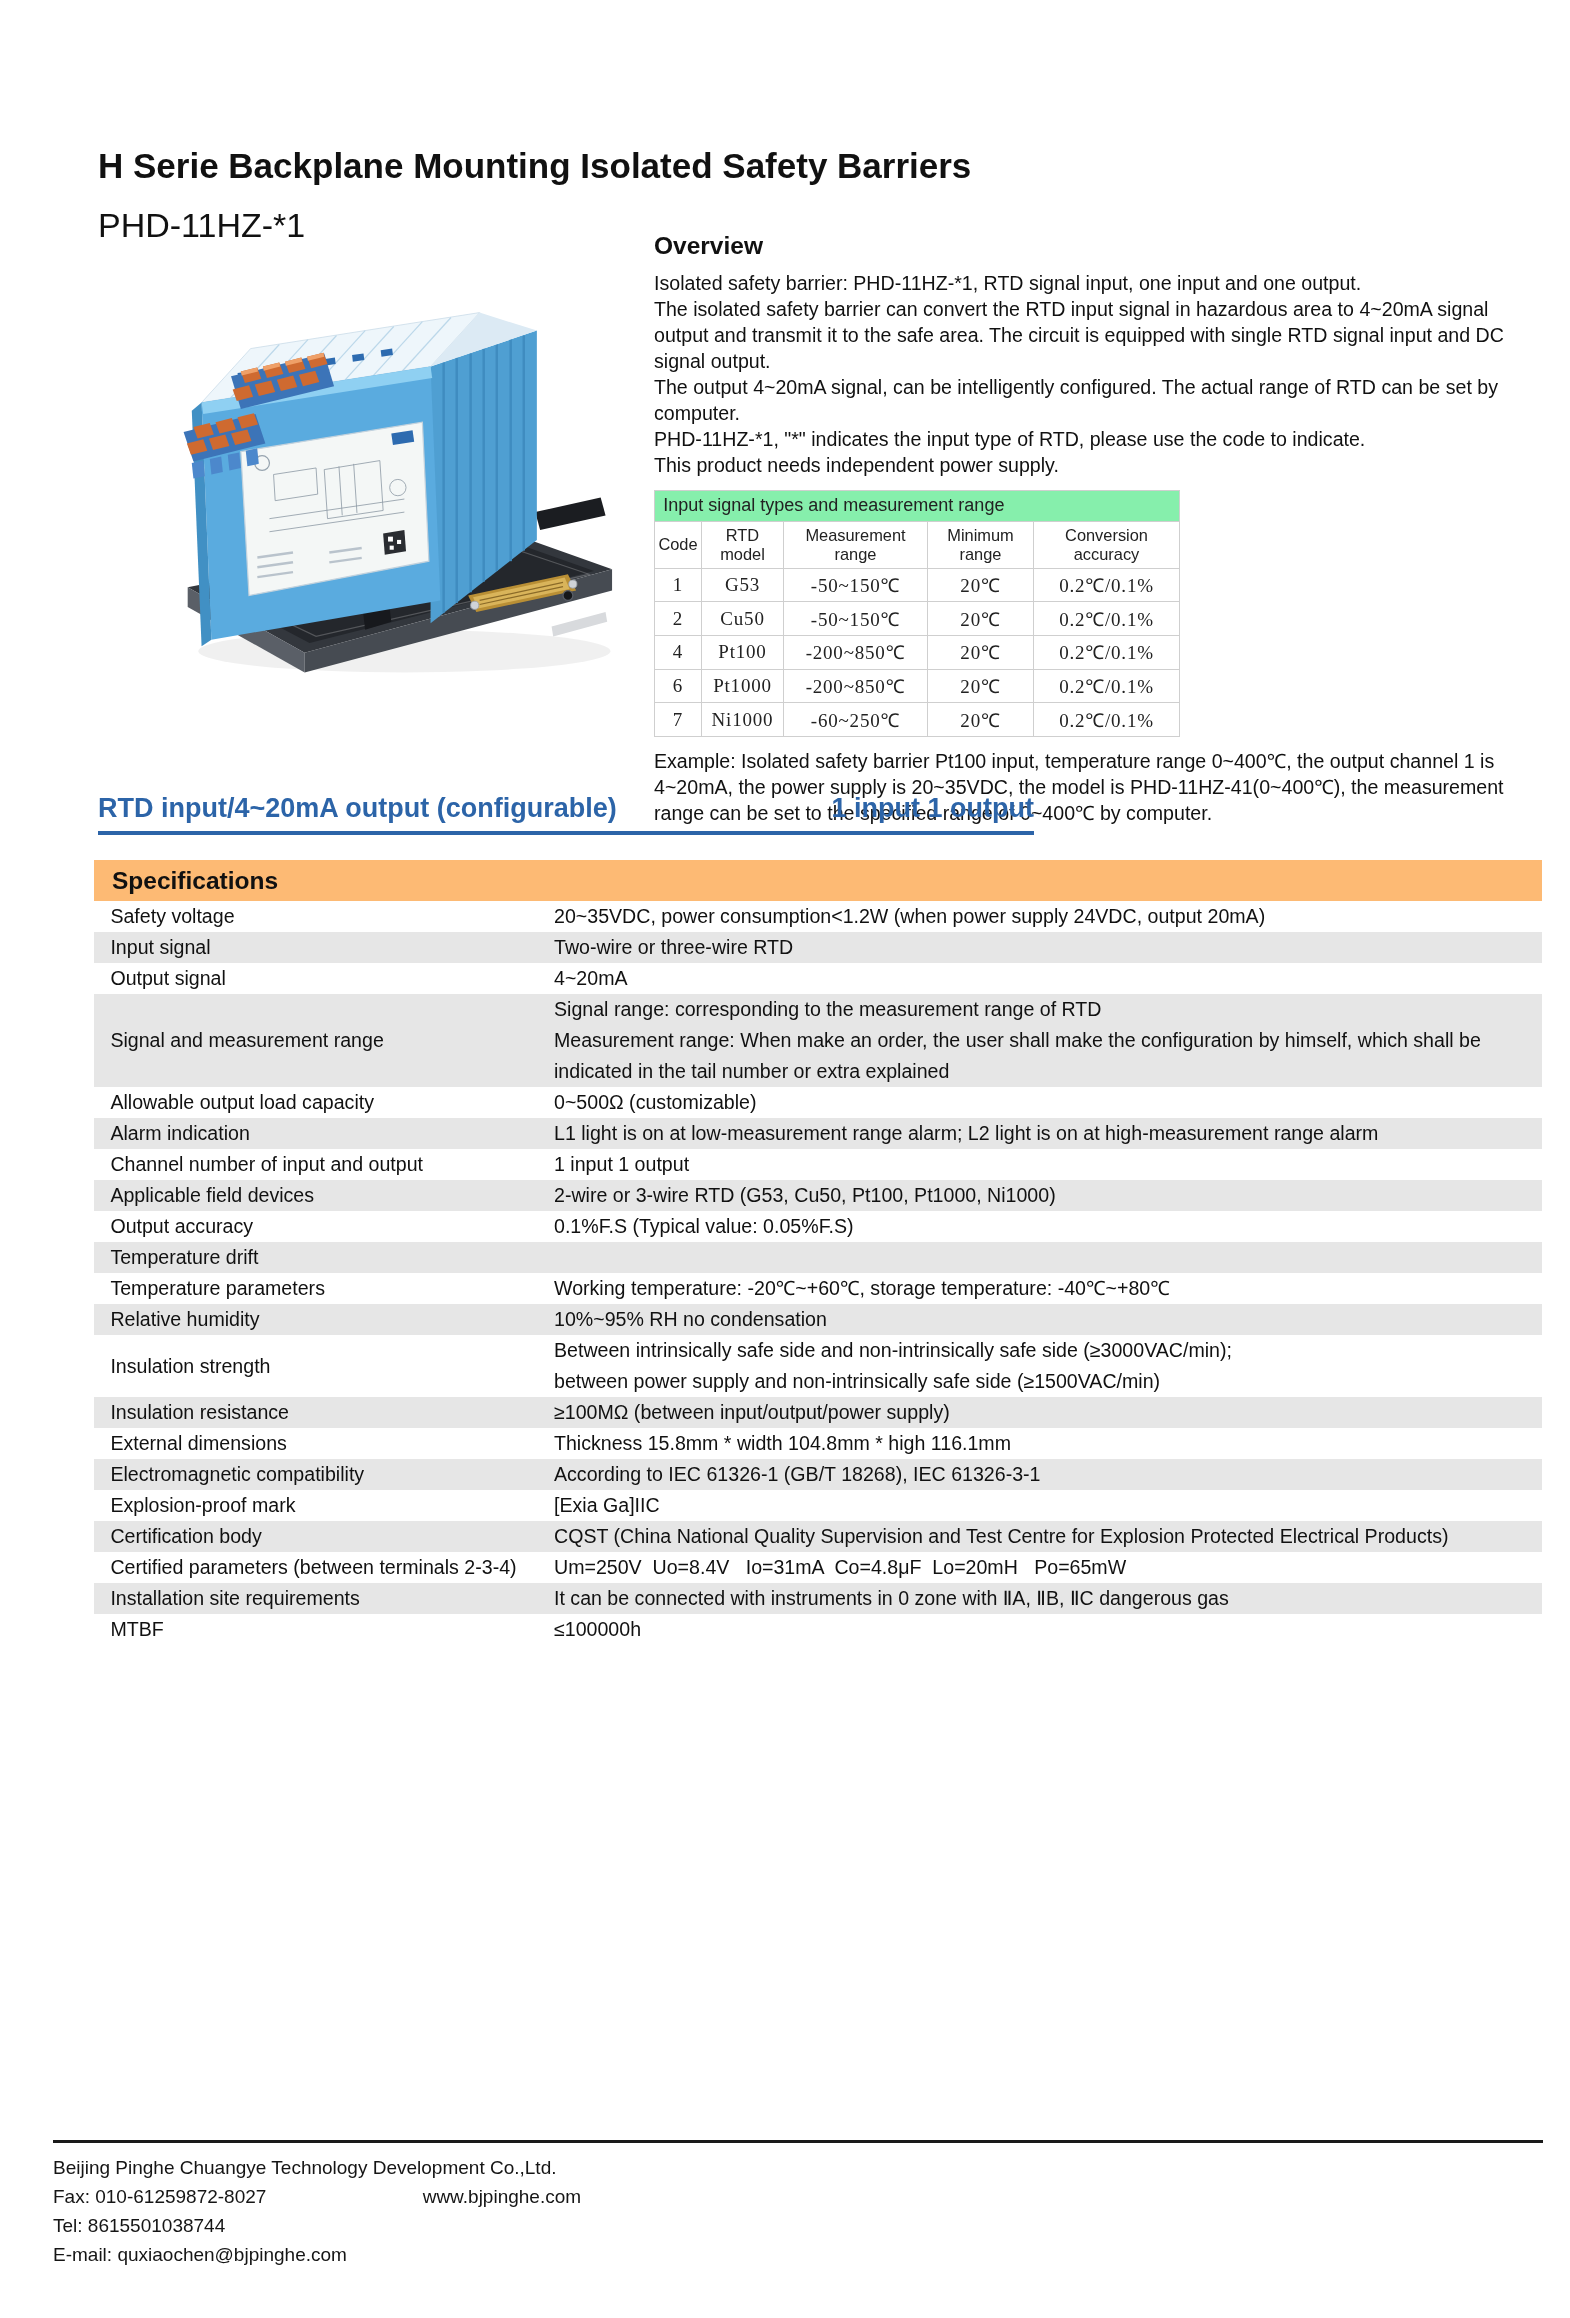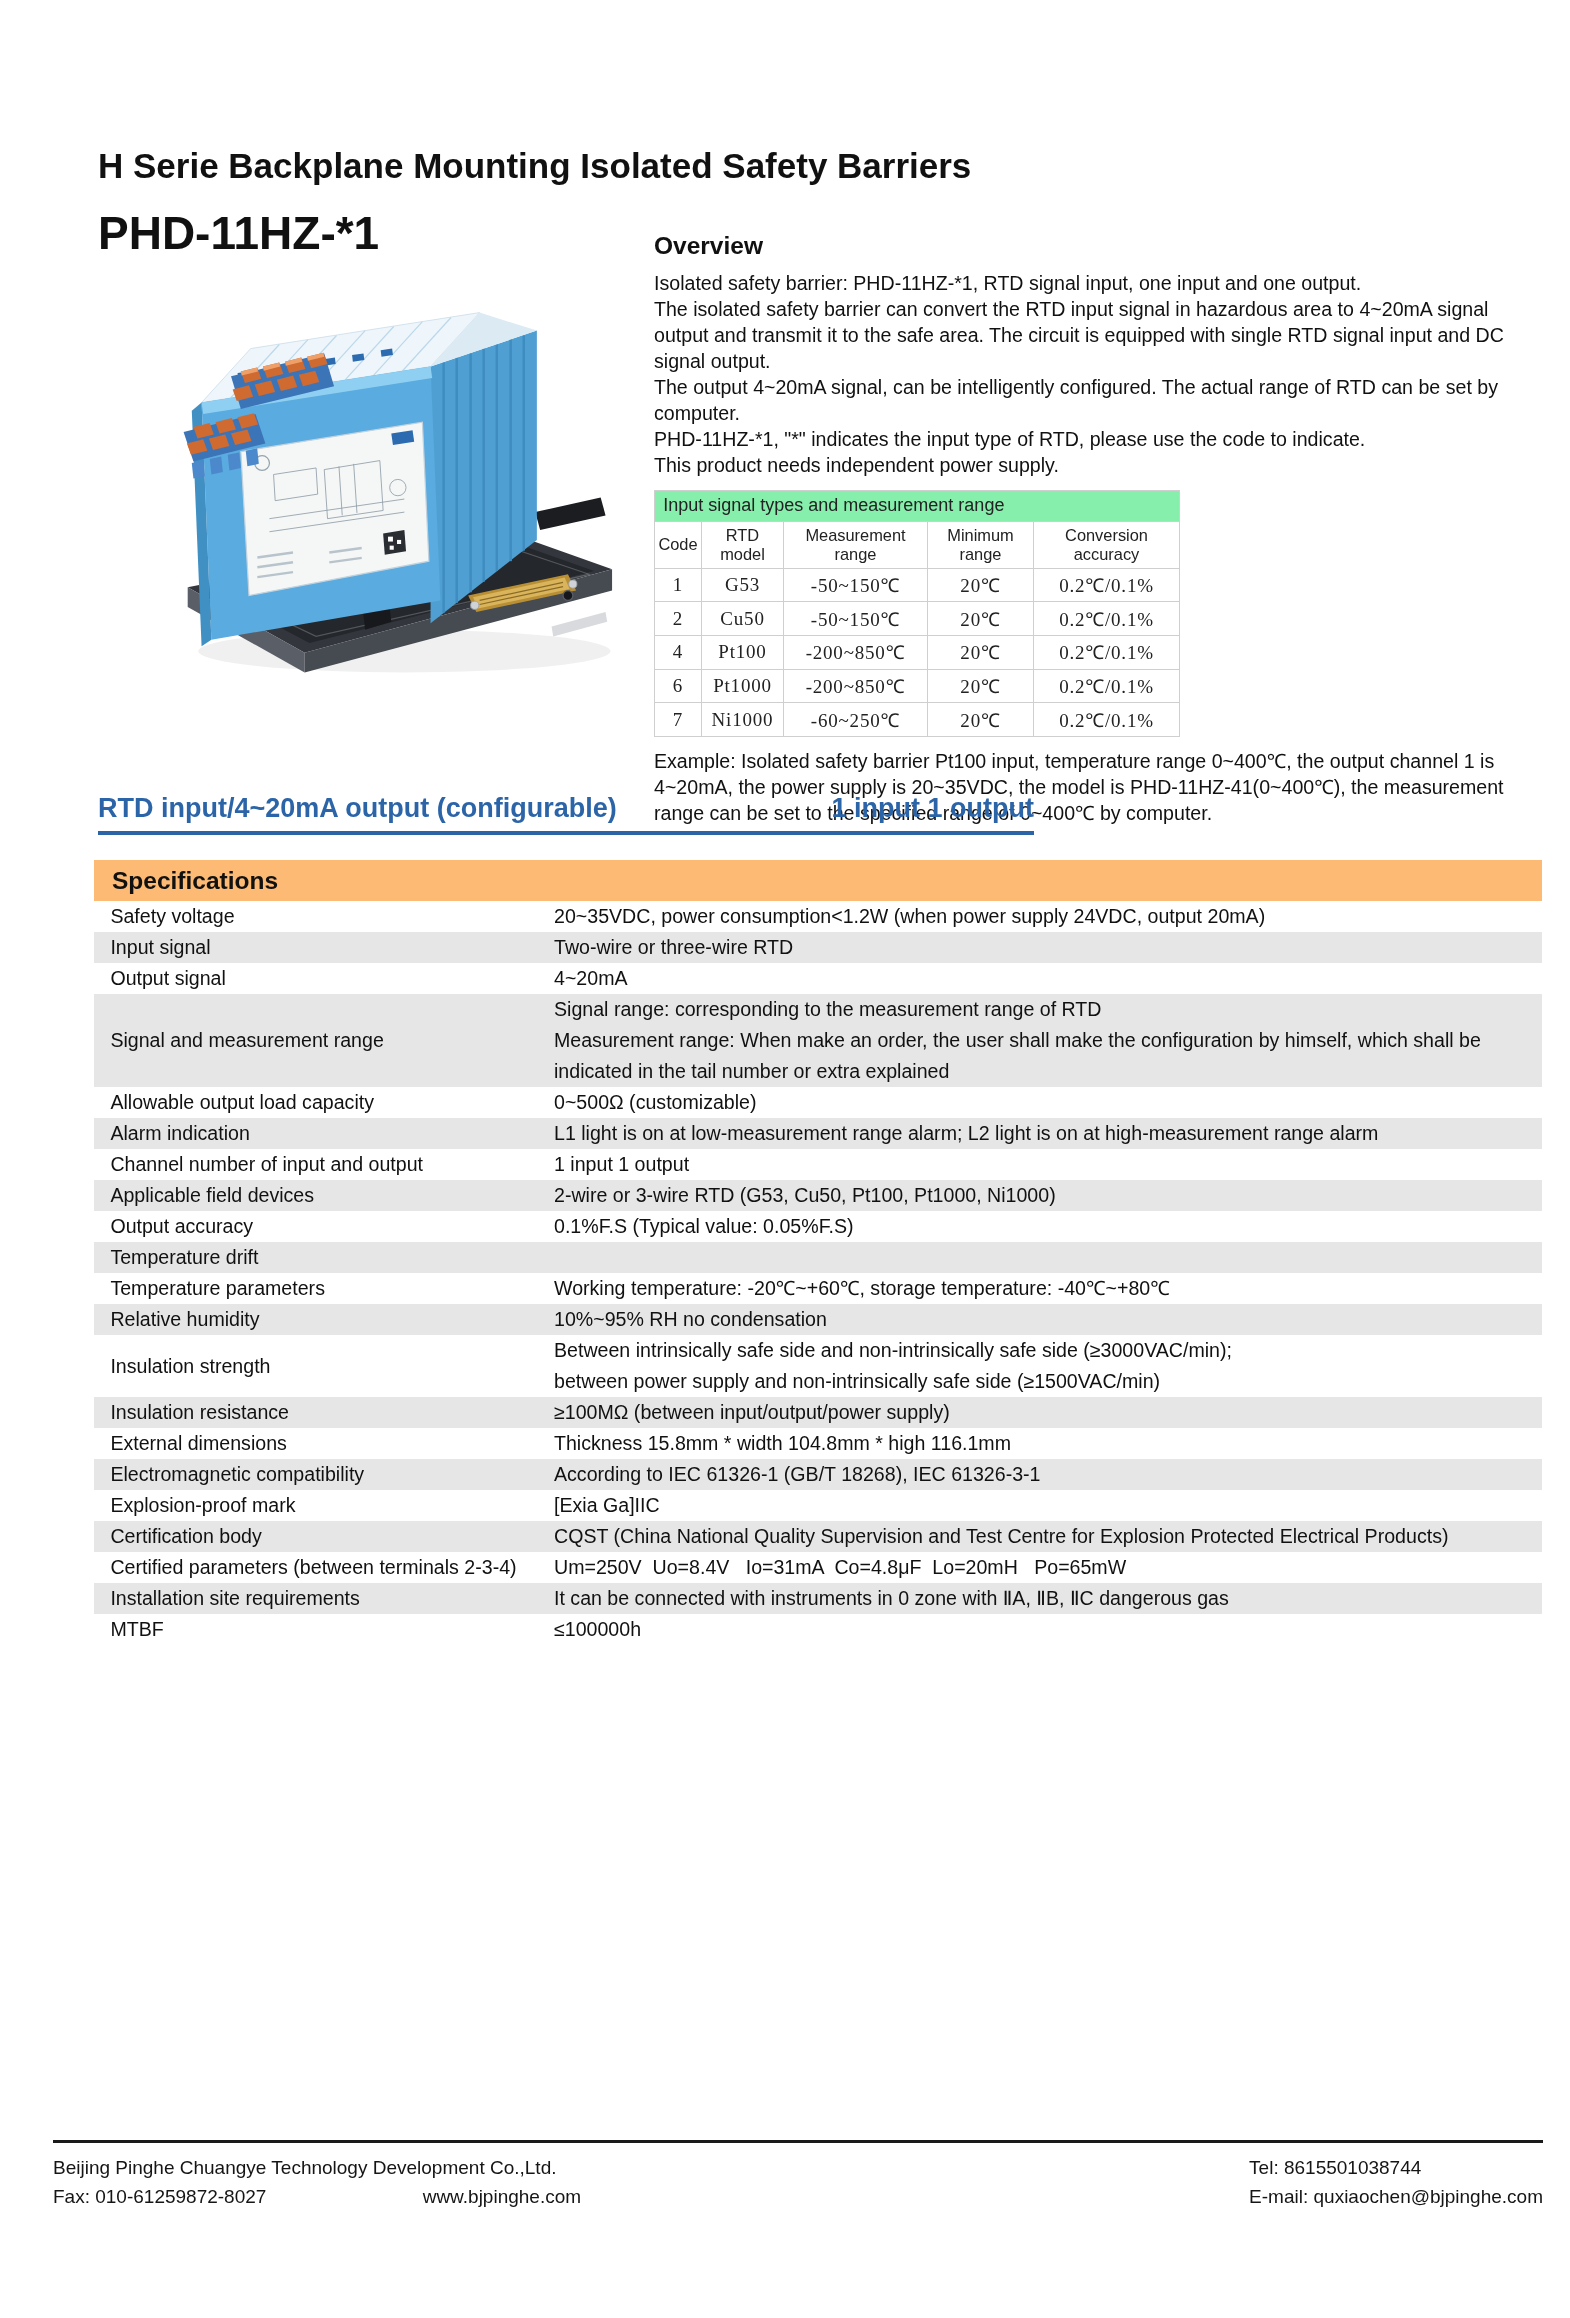--- a/index.html
+++ b/index.html
@@ -1,21 +1,21 @@
 <!DOCTYPE html>
 <html style="font-size:13px"><head>
 <meta charset="utf-8">
 <style>
   html,body{margin:0;padding:0;}
   body{
     width:1570px;height:2319px;position:relative;background:#ffffff;
     font-family:"Liberation Sans", sans-serif;color:#111;overflow:hidden;
   }
   .page-title{position:absolute;left:98px;top:123px;font-size:35px;font-weight:bold;letter-spacing:0;}
-  .model-number{position:absolute;left:98px;top:206px;font-size:46px;font-weight:bold;}
+  .model-number{position:absolute;left:98px;top:206px;font-size:34px;font-weight:normal;}
   .product{position:absolute;left:110px;top:270px;width:507px;height:409px;}
   .rightcol{position:absolute;left:654px;top:232px;width:888px;}
   .rightcol h2{font-size:24.5px;font-weight:bold;margin:0 0 9.8px 0;}
   .ov-p{margin:0;font-size:19.6px;line-height:26px;}
   .sigtable{border-collapse:collapse;margin-top:12.3px;width:525px;table-layout:fixed;}
   .sigtable .title-cell{
     background:#86efac;font-size:18px;font-weight:normal;text-align:left;
     padding:3.3px 8.2px;height:23px;border:0.8px solid #cfcfcf;border-bottom:0.8px solid #cfcfcf;color:#222;
   }
   .sigtable th{font-size:16.4px;font-weight:normal;padding:4.1px 1.6px;border:0.8px solid #cfcfcf;color:#222;background:#fff;}
@@ -33,21 +33,21 @@
   .specs{position:absolute;left:94px;top:860px;width:1448px;}
   .specs-title{background:#fdba74;font-size:24.5px;font-weight:bold;padding:6.5px 0 6.5px 18px;line-height:28px;}
   .spec-row{display:grid;grid-template-columns:460px 1fr;align-items:center;min-height:31px;background:#fff;}
   .spec-row.gray{background:#e6e6e6;}
   .spec-label{padding-left:16.4px;font-size:19.6px;line-height:24.5px;}
   .spec-value{padding-right:8.2px;}
   .spec-line{font-size:19.6px;line-height:31px;white-space:pre-wrap;}
   .footer{
     position:absolute;left:53px;top:2140px;width:1490px;
     border-top:3.3px solid #1a1a1a;padding-top:9.8px;
-    display:flex;justify-content:space-between;font-size:19px;line-height:29px;color:#151515;
+    display:flex;justify-content:space-between;font-size:19px;line-height:29px;color:#151515;flex-direction:column;
   }
   .footer .web{margin-left:151px;margin-top:28px;}
   .f-right div{white-space:nowrap;}
 </style>
 </head>
 <body>
 
 <h1 class="page-title">H Serie Backplane Mounting Isolated Safety Barriers</h1>
 <div class="model-number">PHD-11HZ-*1</div>
 

